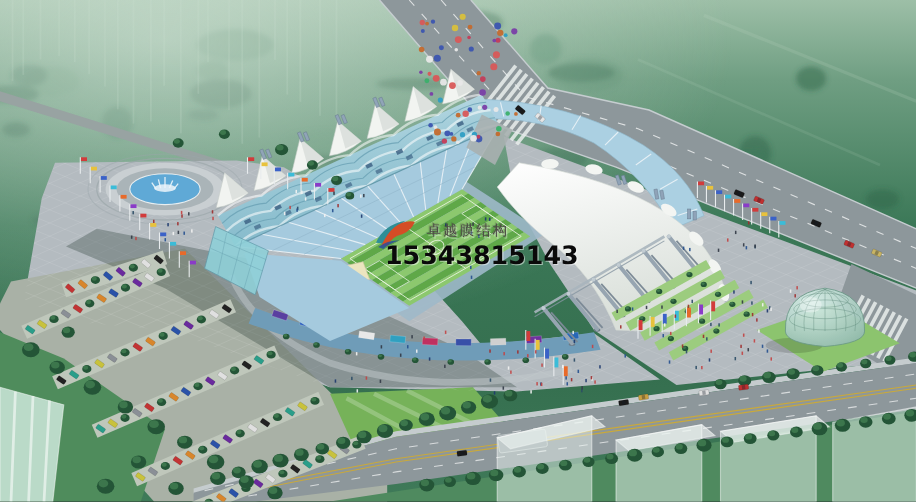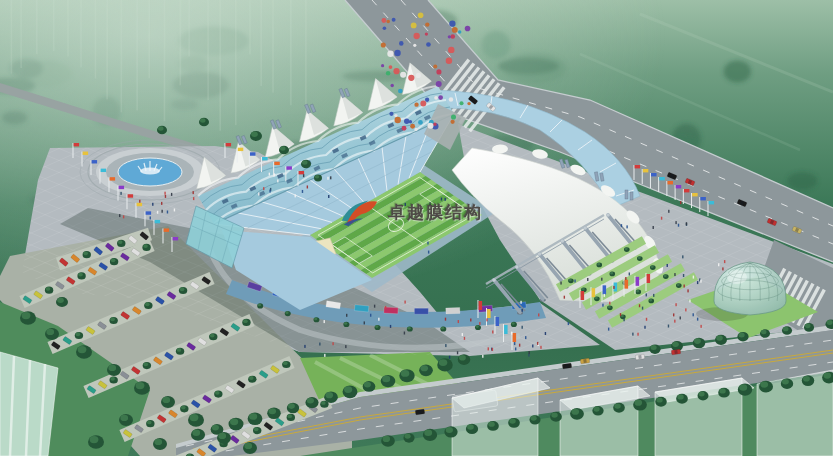--- a/index.html
+++ b/index.html
@@ -1,21 +1,21 @@
 <!DOCTYPE html>
 <html><head>
 <meta charset="utf-8">
 <style>
   html,body{margin:0;padding:0;background:#222;}
   .canvas{position:relative;width:833px;height:456px;overflow:hidden;
           font-family:"Liberation Sans","DejaVu Sans",sans-serif;background:#4e8a67;}
   .canvas svg{position:absolute;left:0;top:0;}
   .watermark{position:absolute;left:338px;top:196px;width:290px;height:64px;pointer-events:none;}
   .wm-logo{position:absolute;left:6px;top:4px;width:42px;height:34px;}
-  .wm-name{position:absolute;left:50px;top:5px;font-size:17px;font-weight:bold;
+  .wm-name{position:absolute;left:50px;top:5px;font-size:13px;font-weight:normal;
            letter-spacing:2px;color:#4e4a46;
            text-shadow:1px 1px 1px rgba(250,250,250,.55),-1px -1px 1px rgba(40,40,40,.35);}
   .wm-phone{position:absolute;left:12px;top:24px;font-size:23px;font-weight:bold;
             letter-spacing:0px;color:#0a0a0a;font-family:"DejaVu Sans","Liberation Sans",sans-serif;
             text-shadow:1px 1px 0 rgba(255,255,255,.5);}
 </style>
 </head>
 <body>
 
 <div class="canvas">
@@ -1185,14 +1185,15 @@
       </g>
 </svg>
 
 <div class="watermark">
   <svg class="wm-logo" viewBox="0 0 44 34">
     <path d="M4,25 Q11,8 32,4 Q19,13 14,26 Z" fill="#2f8e96"></path>
     <path d="M9,28 Q21,2 41,5 Q38,13 29,17 Q19,19 15,28 Z" fill="#d44d26"></path>
     <path d="M6,29 Q17,22 26,23 Q16,26 11,31 Z" fill="#2b4d9e" opacity="0.85"></path>
   </svg>
   <span class="wm-name">卓越膜结构</span>
+  <span class="wm-phone">15343815143</span>
 </div>
 </div>
 
 </body></html>

